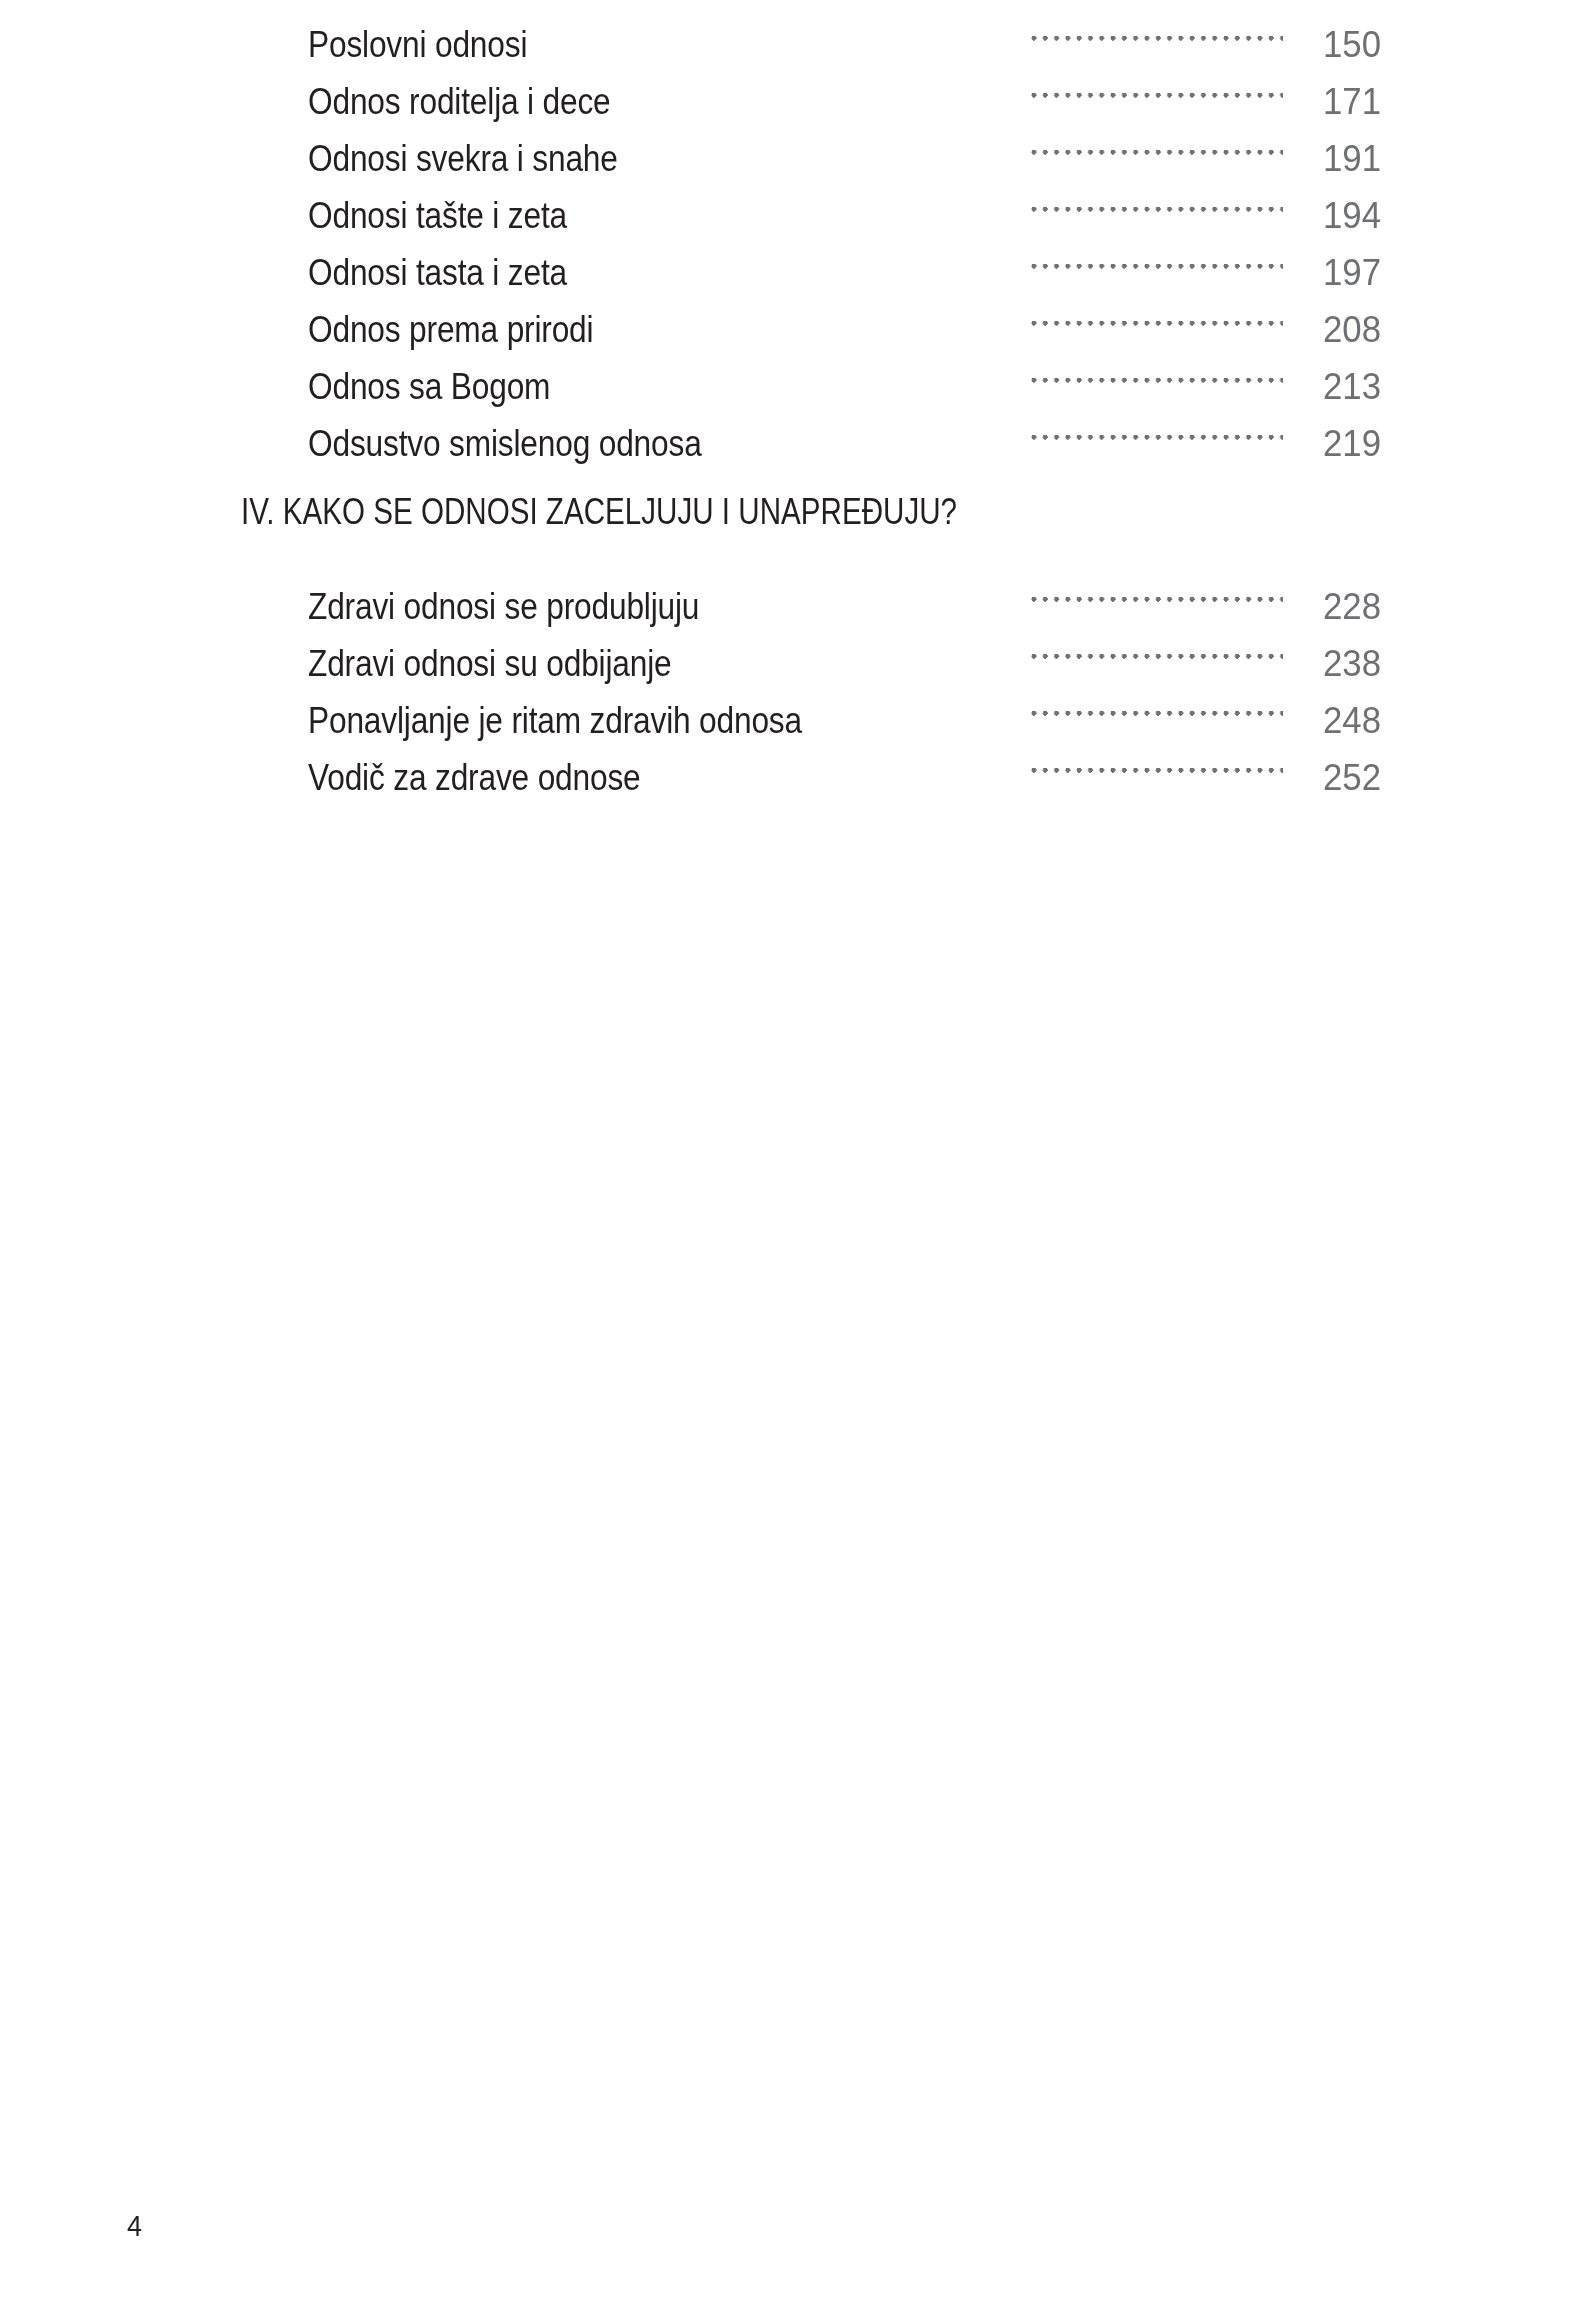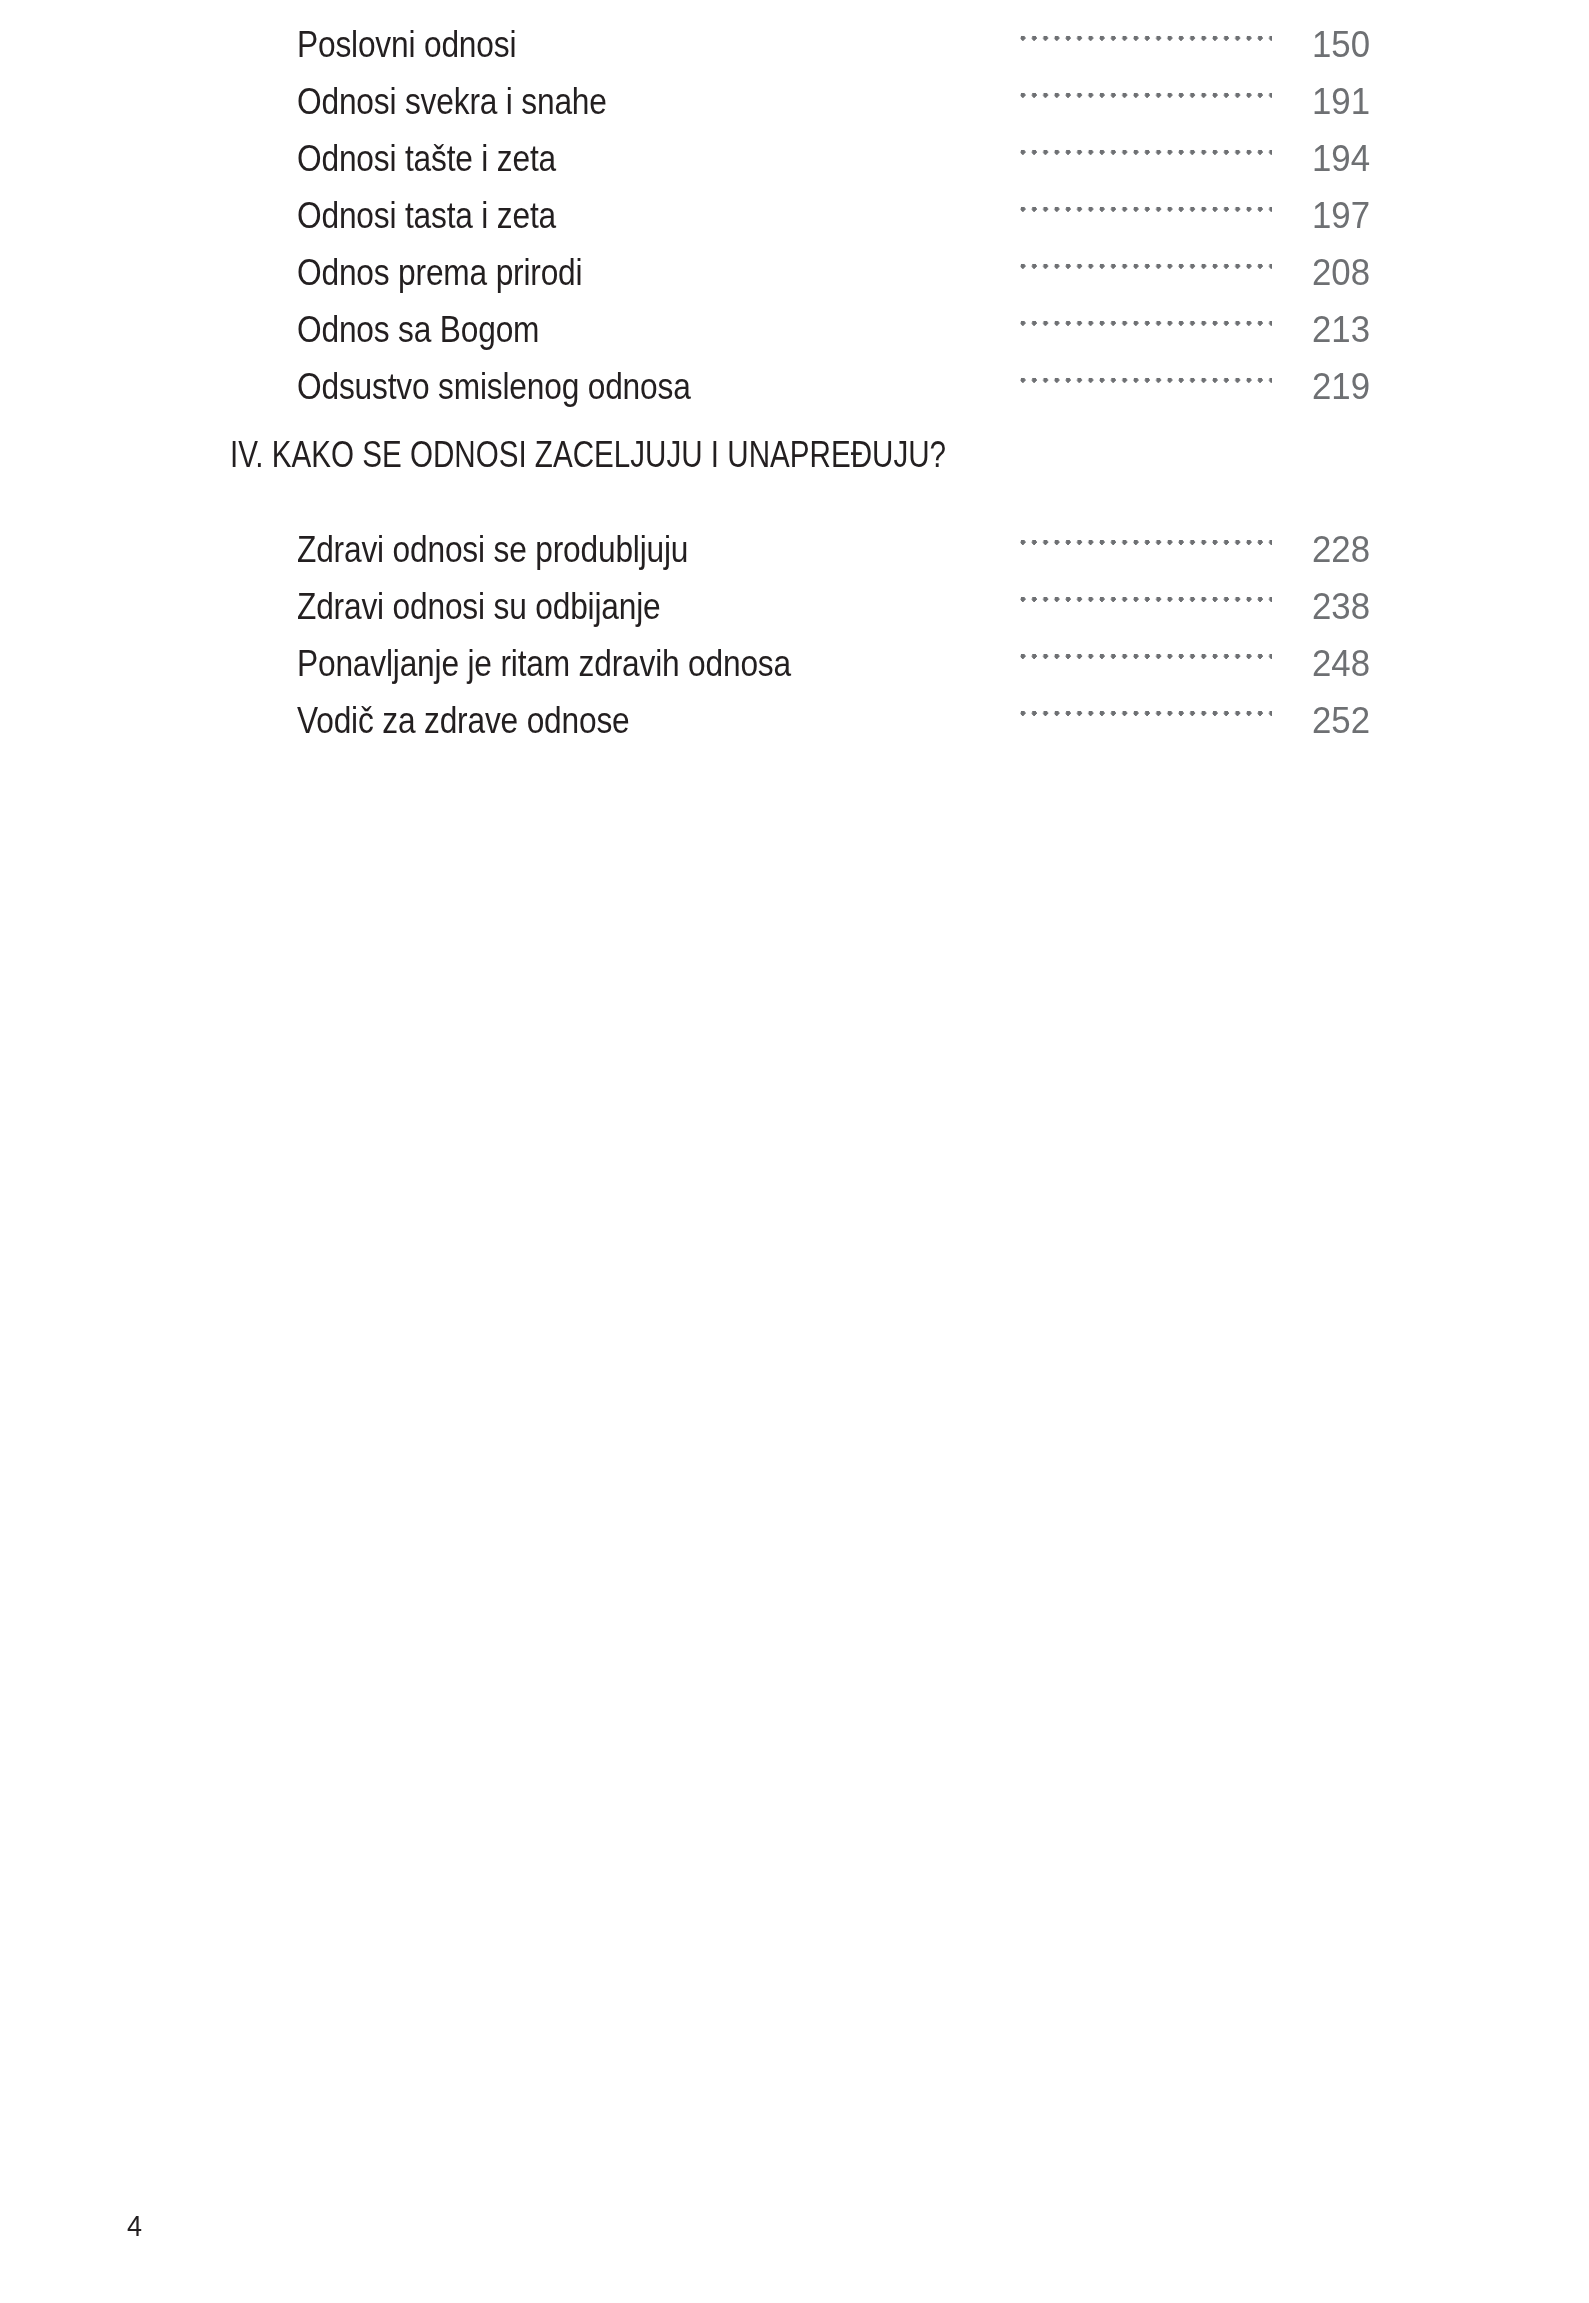--- a/index.html
+++ b/index.html
@@ -13,21 +13,21 @@
   .page {
     position: relative;
     width: 1590px;
     height: 2304px;
     background: #ffffff;
     overflow: hidden;
   }
 
   .toc {
     position: absolute;
-    left: 0;
+    left: 11px;
     top: 0;
     width: 1360px;
   }
 
   
   .toc-row {
     display: flex;
     align-items: baseline;
     width: 1073px;
     margin-left: 297px;
@@ -109,20 +109,27 @@
 
   <div class="toc" id="toc-root">
       <div class="toc-row">
         <span class="toc-title">Poslovni odnosi</span>
         <span class="toc-leader">
           <span class="dots"></span>
         </span>
         <span class="toc-page">150</span>
       </div>
       <div class="toc-row">
+        <span class="toc-title">Odnos roditelja i dece</span>
+        <span class="toc-leader">
+          <span class="dots"></span>
+        </span>
+        <span class="toc-page">171</span>
+      </div>
+      <div class="toc-row">
         <span class="toc-title">Odnosi svekra i snahe</span>
         <span class="toc-leader">
           <span class="dots"></span>
         </span>
         <span class="toc-page">191</span>
       </div>
       <div class="toc-row">
         <span class="toc-title">Odnosi tašte i zeta</span>
         <span class="toc-leader">
           <span class="dots"></span>

